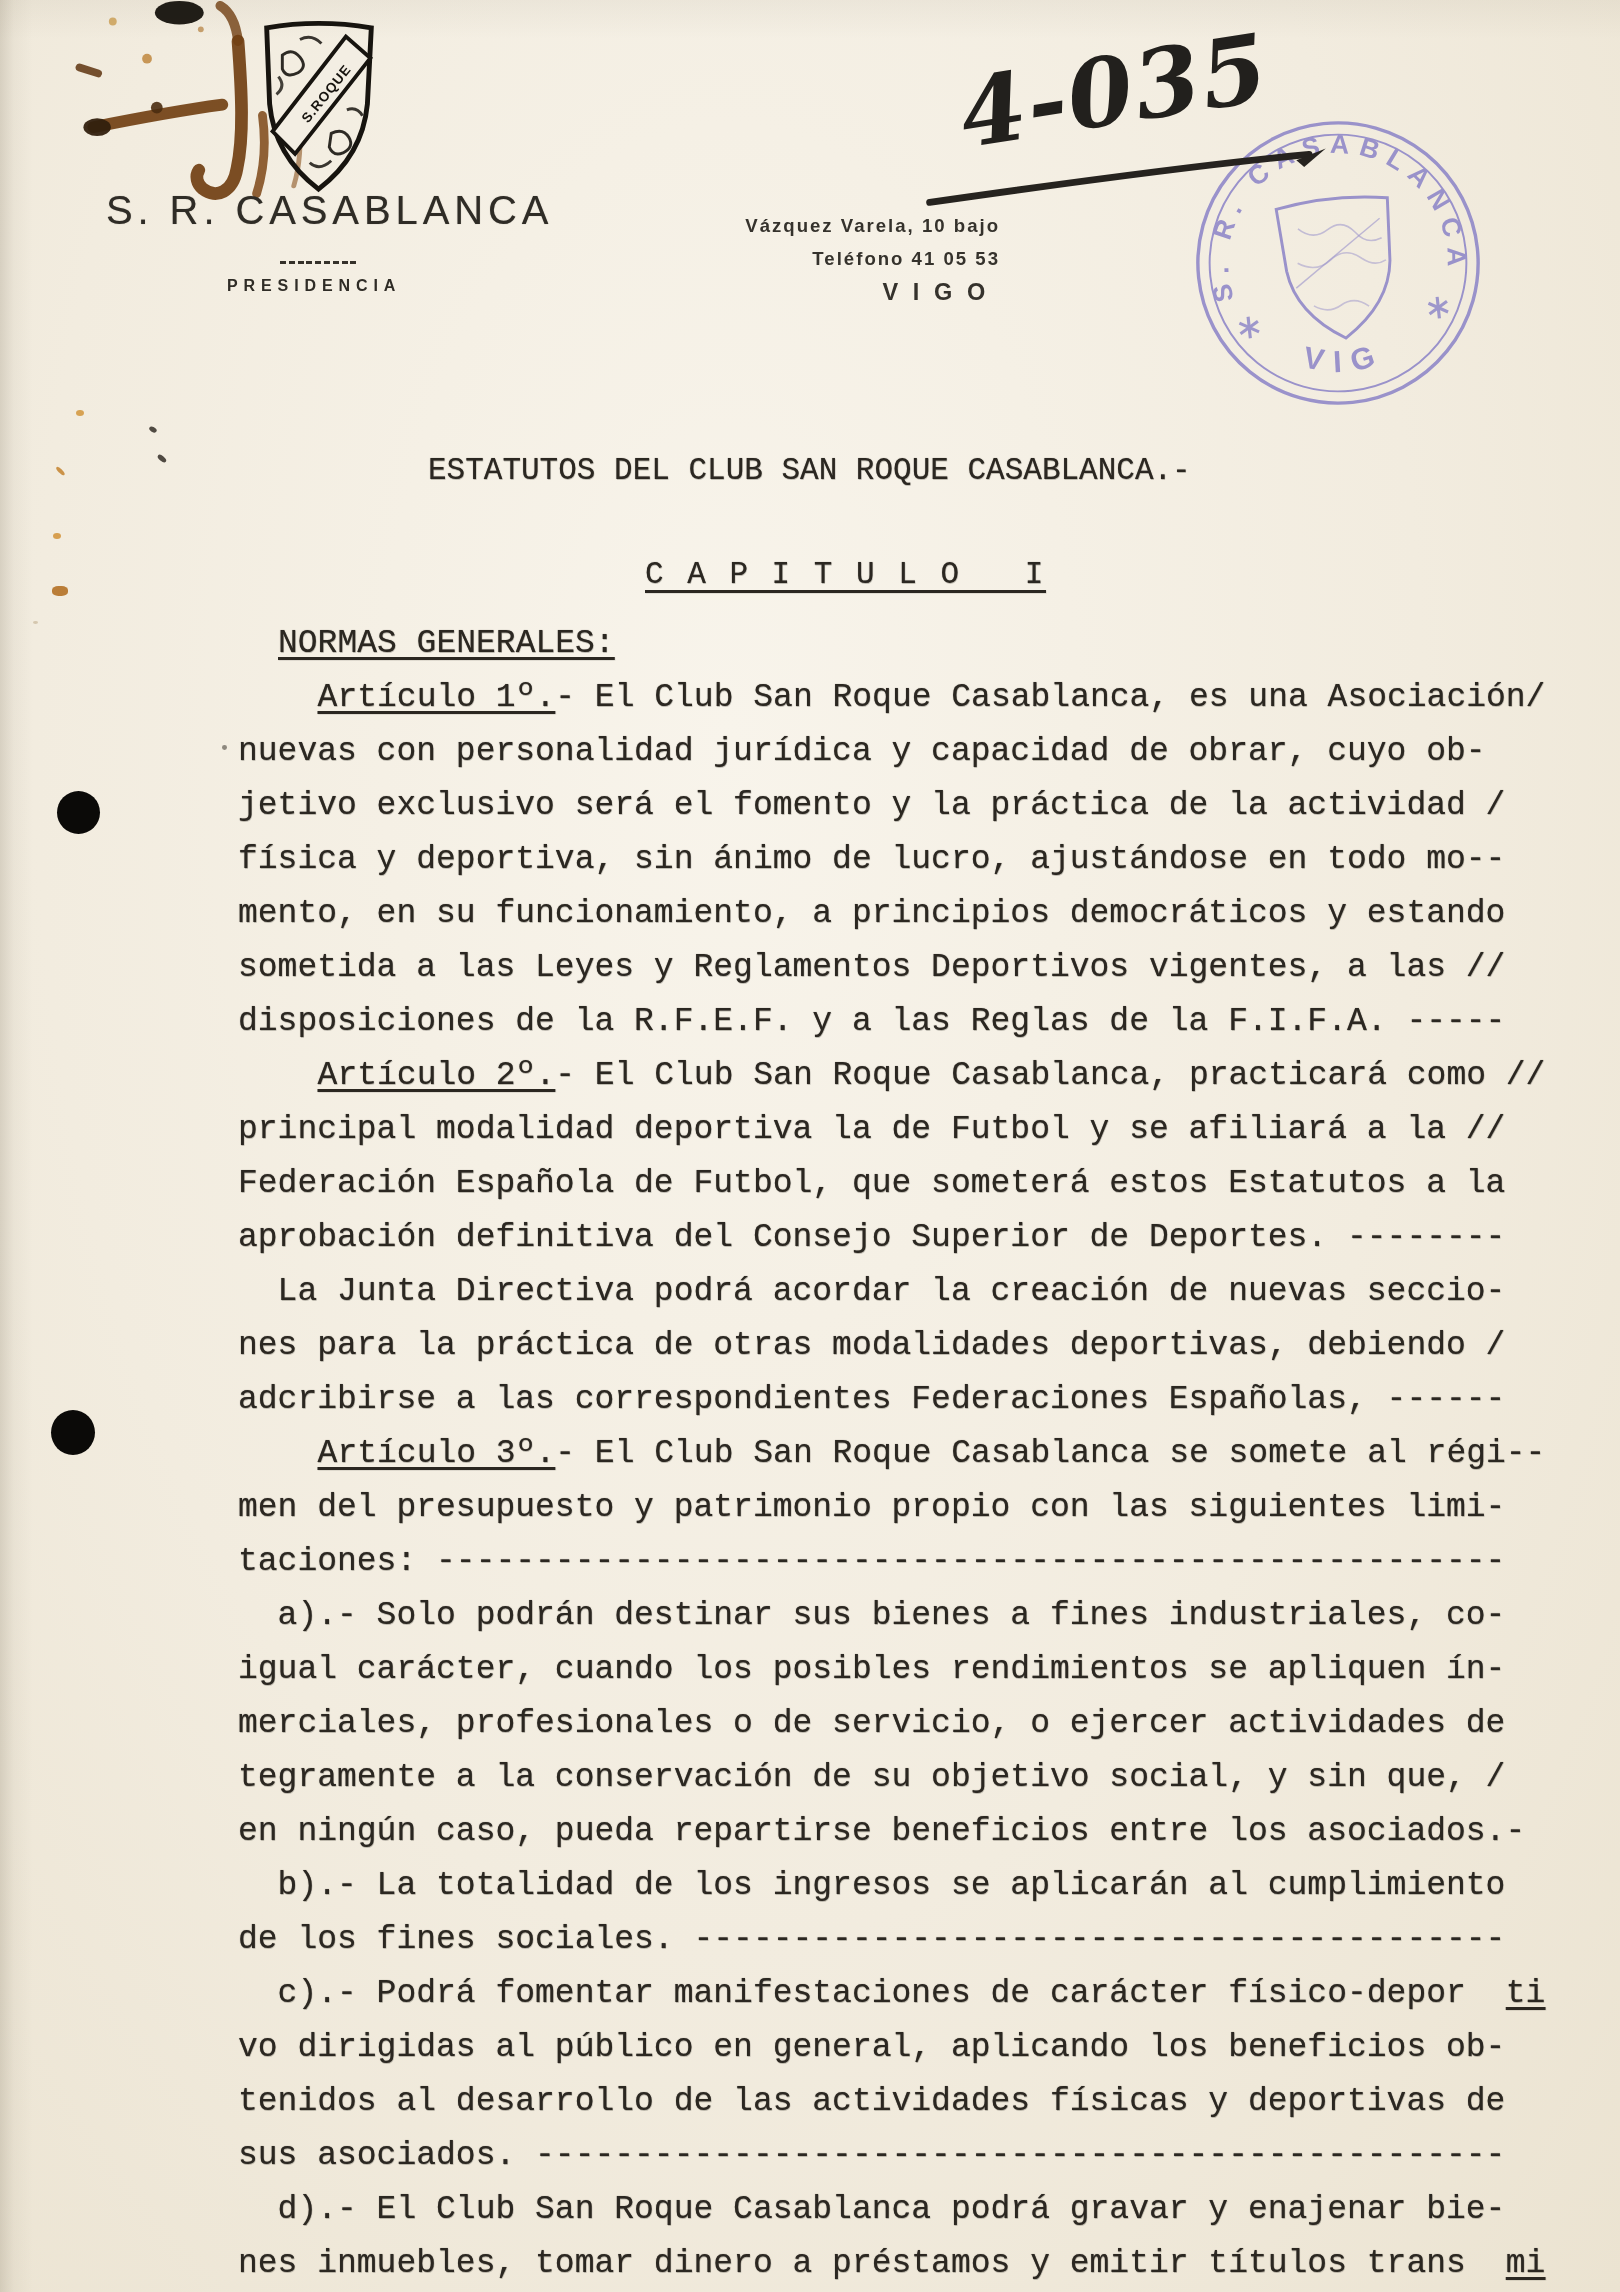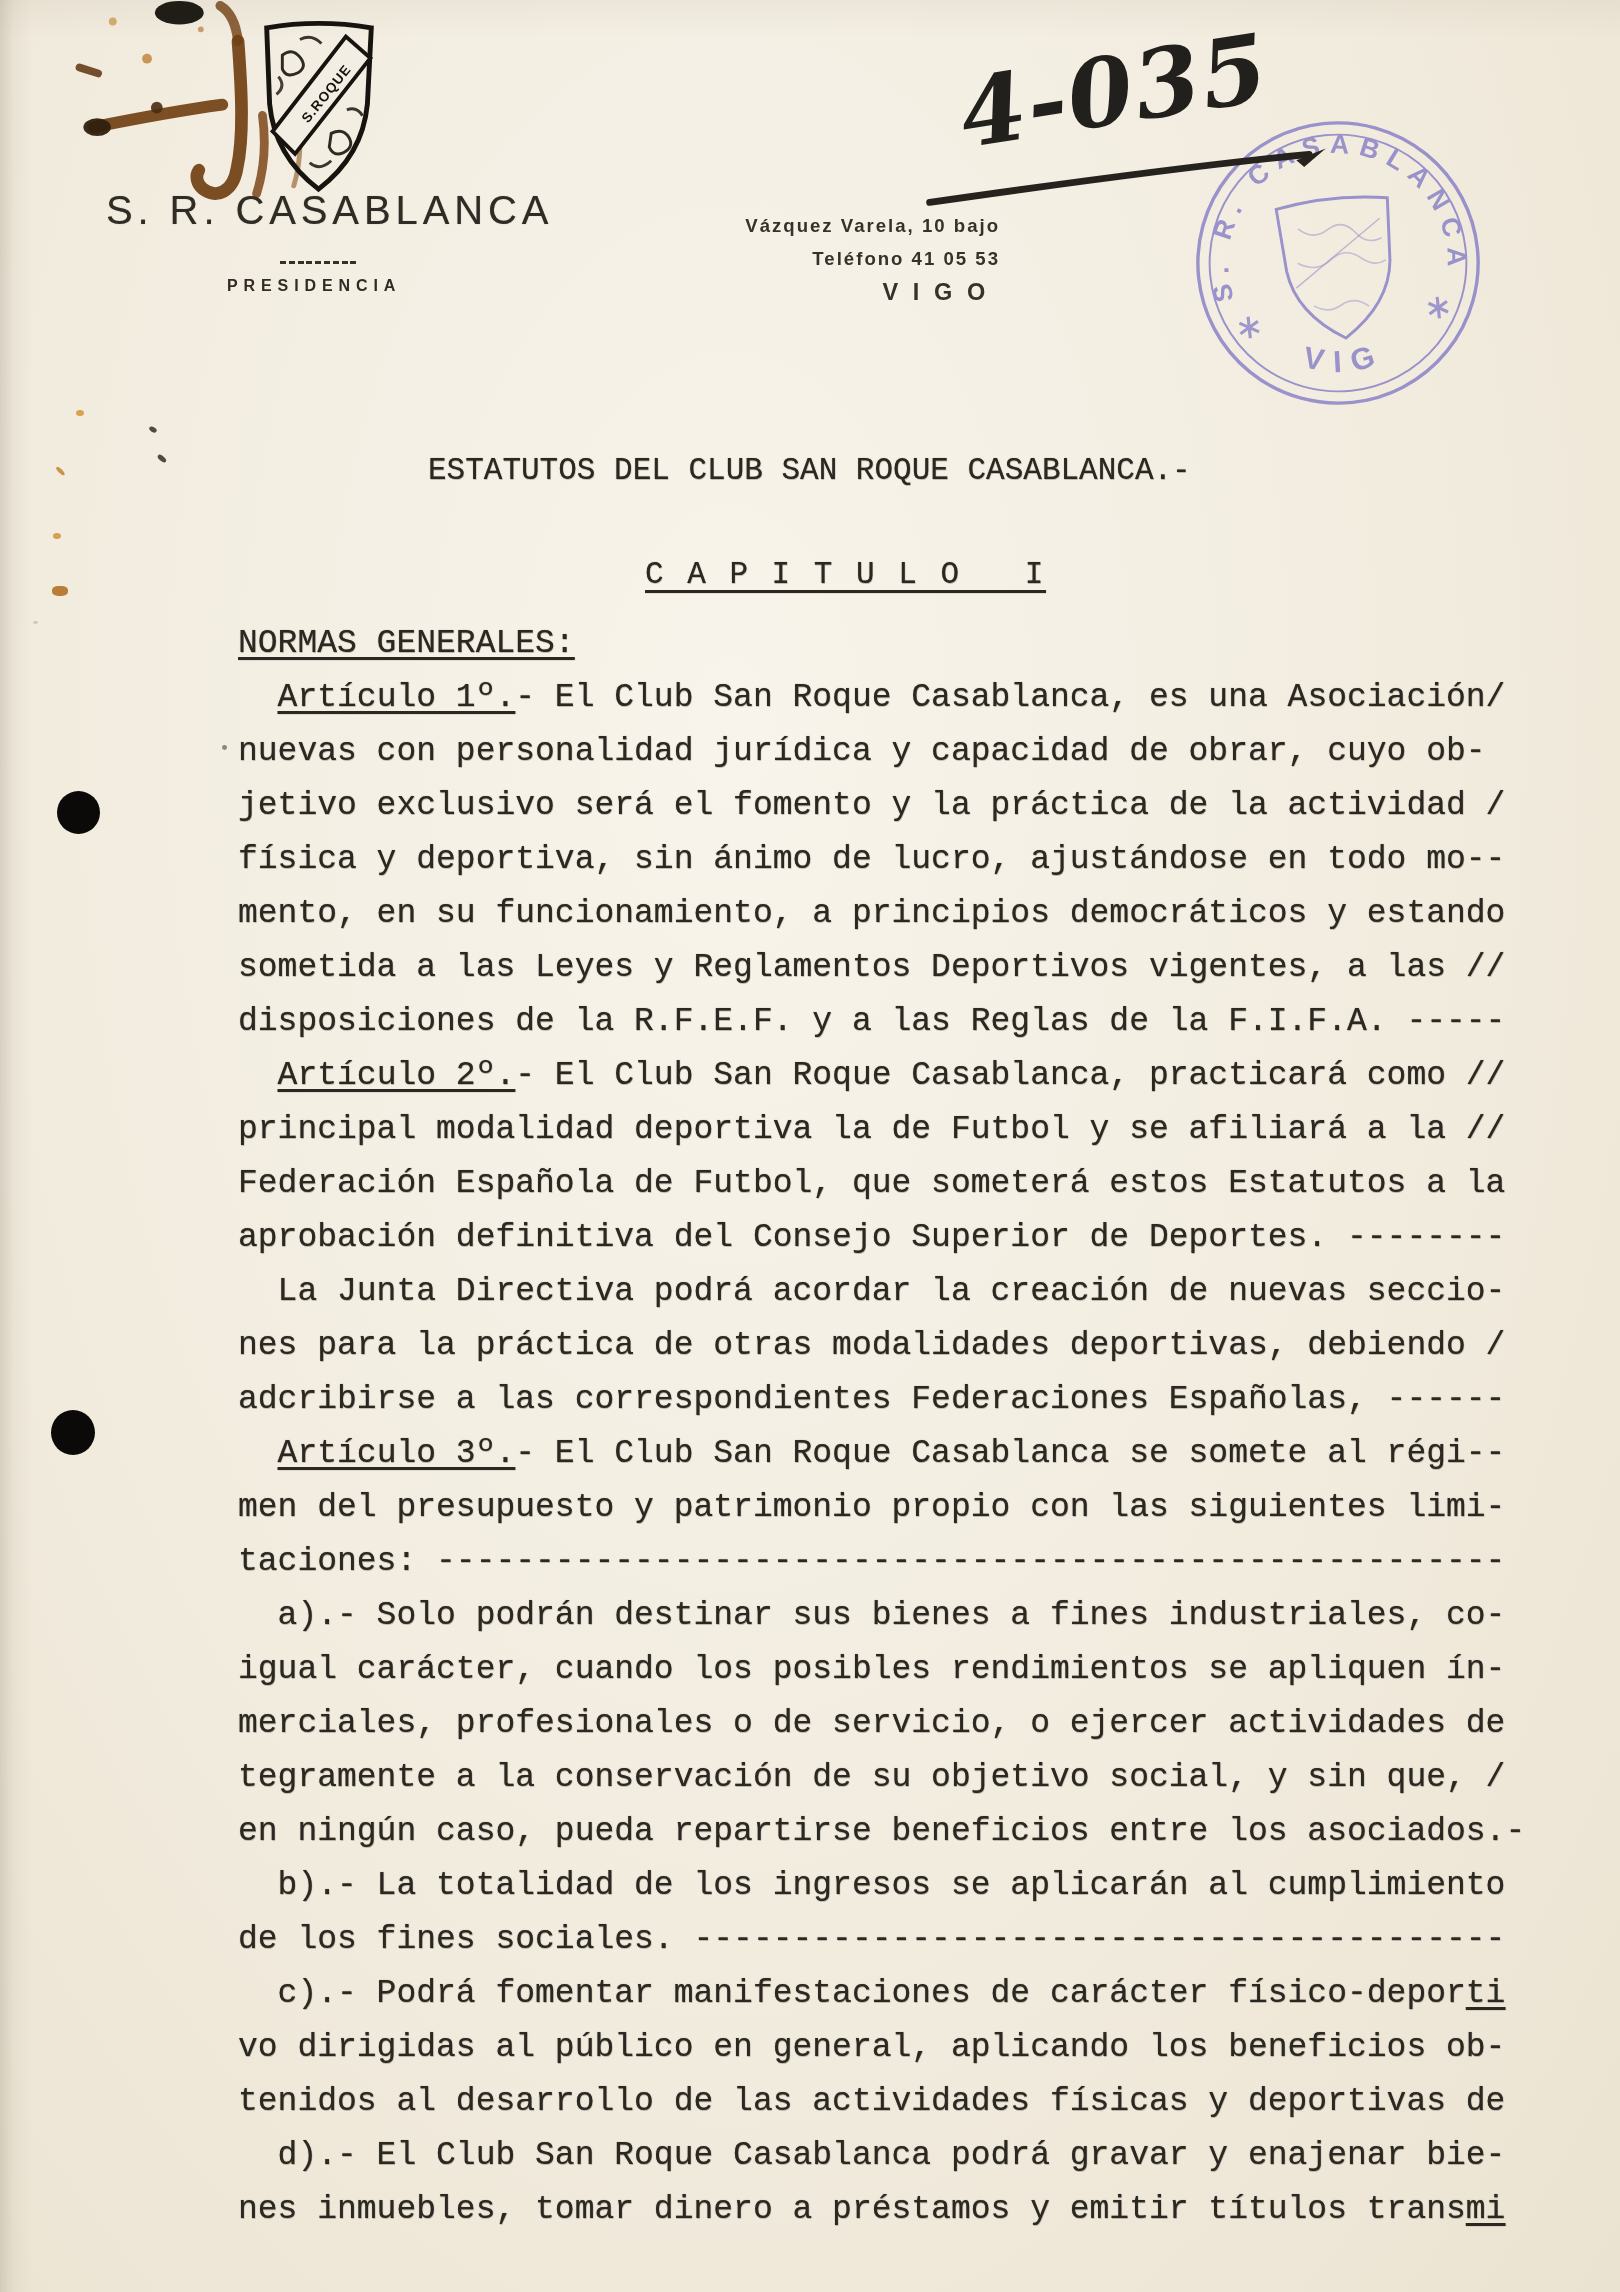--- a/index.html
+++ b/index.html
@@ -32,21 +32,21 @@
   
   .typed{font-family:"Liberation Mono", monospace; color:#2b2721;
          text-shadow:0 0 1px rgba(43,39,33,.55), 0.5px 0.5px 0 rgba(43,39,33,.22);}
   .doc-title{position:absolute; left:428px; top:453px; font-size:31px; white-space:pre;
              text-decoration-thickness:2.5px; text-underline-offset:5.9px;}
   .doc-chapter{position:absolute; left:645px; top:557px; font-size:31px; letter-spacing:2.5px; white-space:pre;
              text-decoration:underline; text-decoration-thickness:2.5px; text-underline-offset:6.9px;}
   #doc-body{position:absolute; left:238px; top:617px; width:1343px;
             font-size:33px; line-height:54px;}
   #doc-body .tline{white-space:pre; height:54px;}
-  #doc-body .u{text-decoration:underline; text-decoration-thickness:2.5px; text-underline-offset:4.9px;}
+  #doc-body .u{text-decoration:underline; text-decoration-thickness:2.5px; text-underline-offset:4.9px;margin-left:40px;}
   
   .hole{position:absolute; background:#0b0a08; border-radius:50%;}
   .hole1{left:57px; top:791px; width:43px; height:43px;}
   .hole2{left:51px; top:1410px; width:44px; height:45px;}
   .speck{position:absolute; border-radius:50%;}
   .svg-abs{position:absolute;}
   .stamp-wrap{position:absolute; left:1192px; top:117px; width:292px; height:292px;
               transform:rotate(-6deg); opacity:.88;}
 </style>
 </head>
@@ -157,20 +157,21 @@
       <div class="tline"><span>  a).- Solo podrán destinar sus bienes a fines industriales, co-</span></div>
       <div class="tline"><span>igual carácter, cuando los posibles rendimientos se apliquen ín-</span></div>
       <div class="tline"><span>merciales, profesionales o de servicio, o ejercer actividades de</span></div>
       <div class="tline"><span>tegramente a la conservación de su objetivo social, y sin que, /</span></div>
       <div class="tline"><span>en ningún caso, pueda repartirse beneficios entre los asociados.-</span></div>
       <div class="tline"><span>  b).- La totalidad de los ingresos se aplicarán al cumplimiento</span></div>
       <div class="tline"><span>de los fines sociales. -----------------------------------------</span></div>
       <div class="tline"><span>  c).- Podrá fomentar manifestaciones de carácter físico-depor</span><span class="u">ti</span></div>
       <div class="tline"><span>vo dirigidas al público en general, aplicando los beneficios ob-</span></div>
       <div class="tline"><span>tenidos al desarrollo de las actividades físicas y deportivas de</span></div>
+      <div class="tline"><span>sus asociados. -------------------------------------------------</span></div>
       <div class="tline"><span>  d).- El Club San Roque Casablanca podrá gravar y enajenar bie-</span></div>
       <div class="tline"><span>nes inmuebles, tomar dinero a préstamos y emitir títulos trans</span><span class="u">mi</span></div>
     </div>
 
   <div class="hole hole1"></div>
   <div class="hole hole2"></div>
 
   <div class="speck" style="left:76px;top:410px;width:7.8px;height:5.9px;background:#d09030;opacity:.8;"></div>
   <div class="speck" style="left:149px;top:427px;width:7.8px;height:4.9px;background:#332d26;opacity:.85;transform:rotate(30deg);"></div>
   <div class="speck" style="left:157px;top:456px;width:9.8px;height:4.9px;background:#332d26;opacity:.85;transform:rotate(40deg);"></div>

